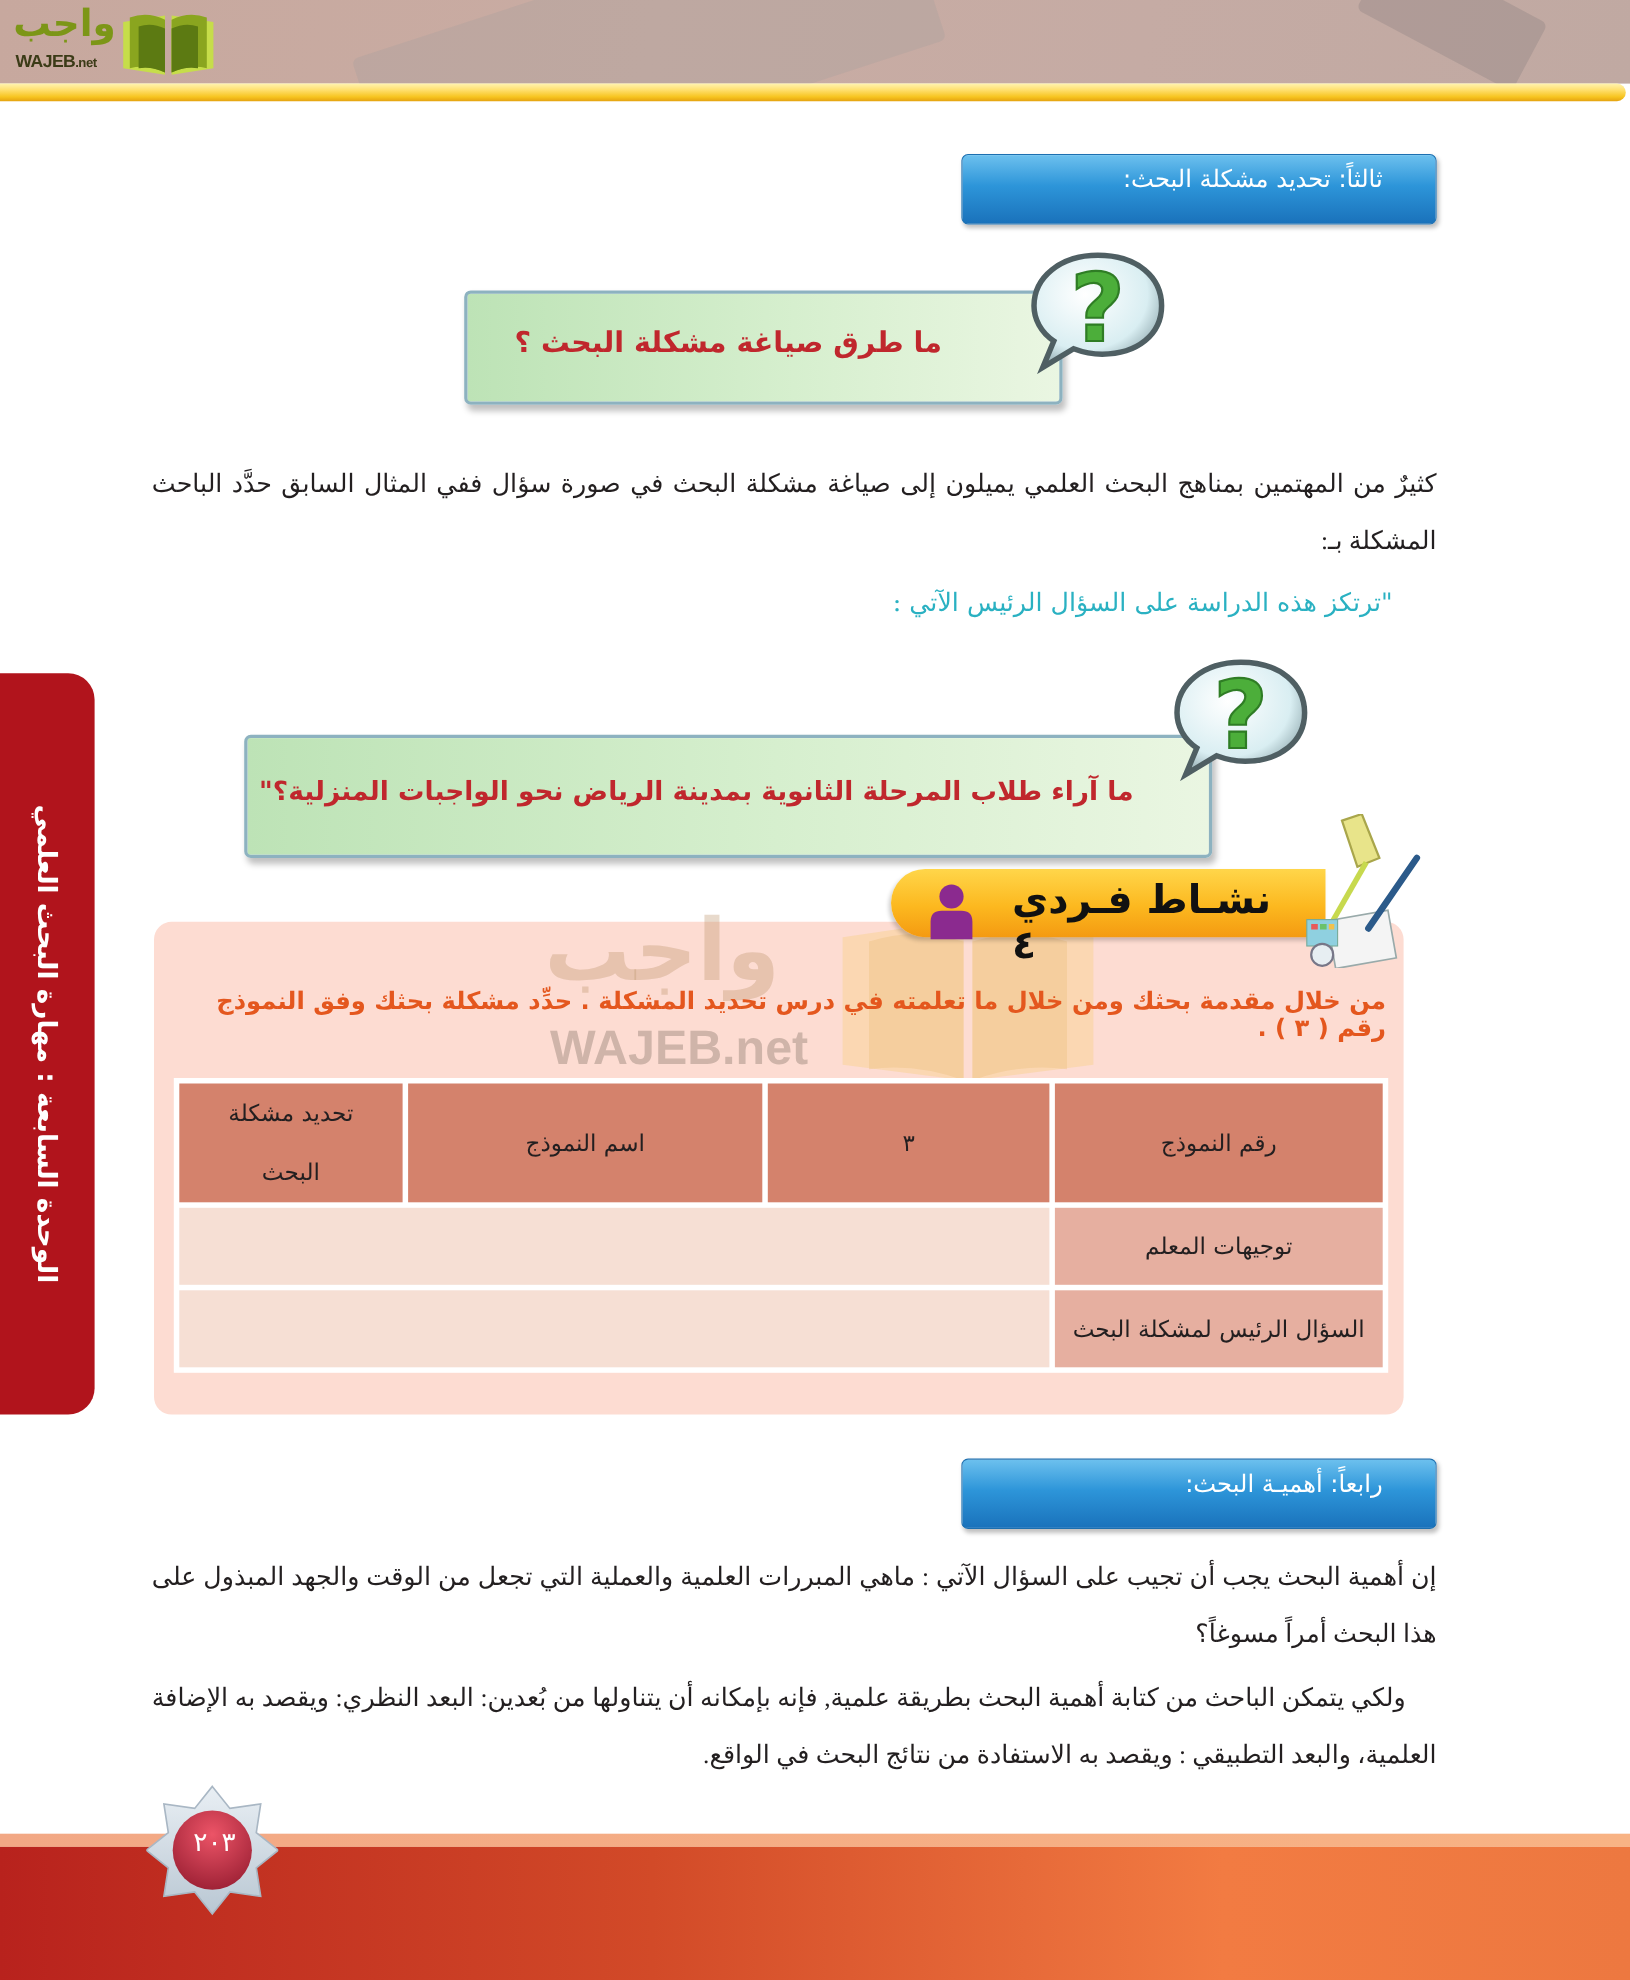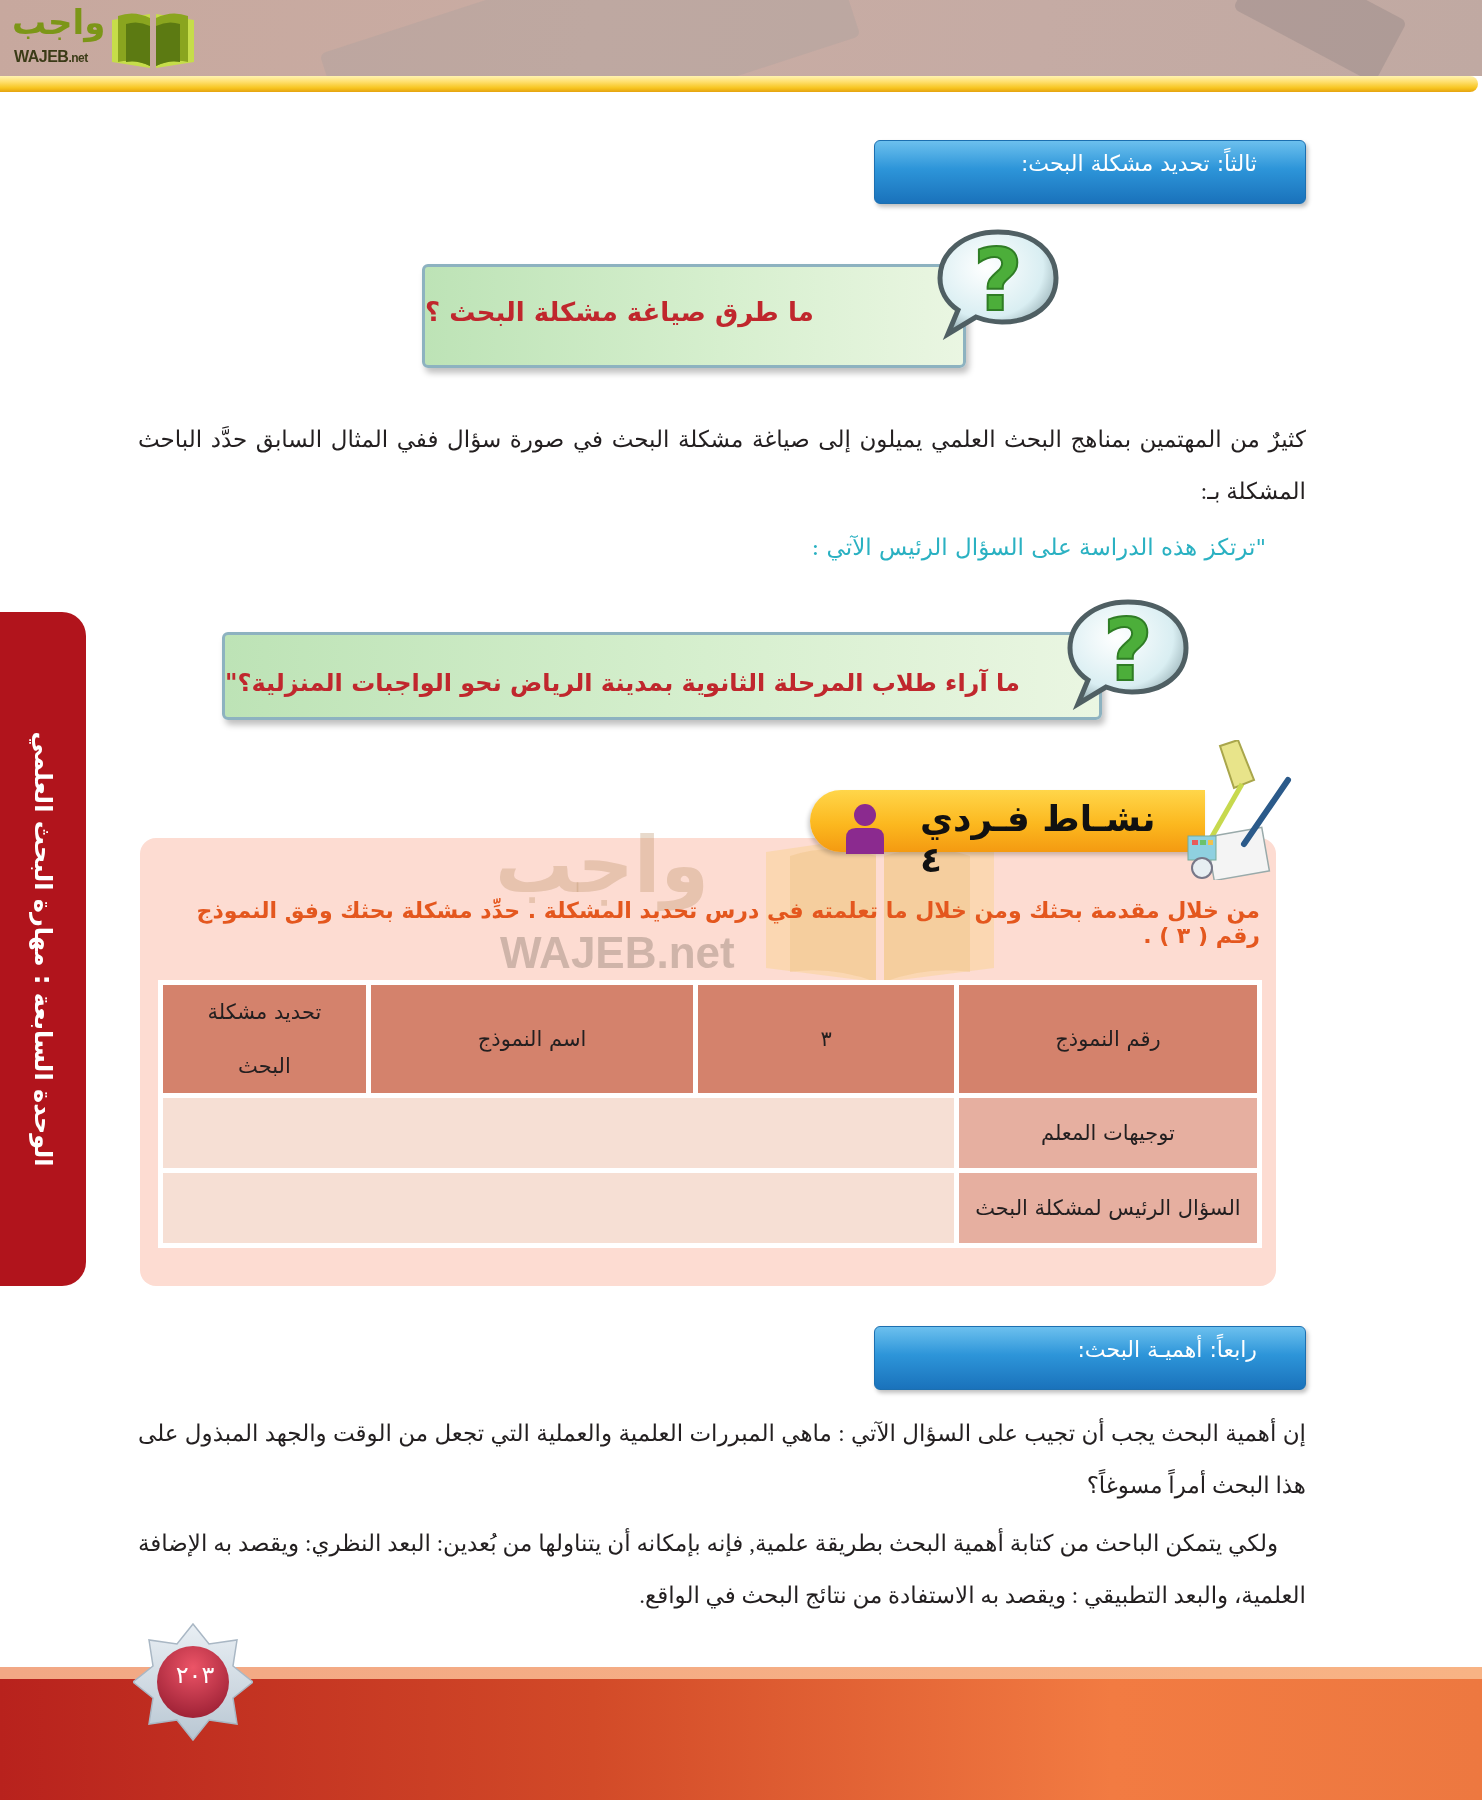--- a/index.html
+++ b/index.html
@@ -27,21 +27,21 @@
     
     .blue-header { position: absolute; height: 64px; border-radius: 6px;
       background: linear-gradient(180deg, #6cc0ee 0%, #2d95d9 45%, #1a72bb 100%);
       box-shadow: 2px 3px 4px rgba(0,0,0,0.25); border: 1px solid #1c6fb0;
       color: #fff; font-size: 22px; direction: rtl; text-align: right; padding: 10px 48px 0 0; }
 
     
     .q-box { position: absolute; border-radius: 6px;
       background: linear-gradient(90deg, #bde3b6 0%, #d6efce 55%, #eaf6e2 100%);
       border: 3px solid #8db2c0; box-shadow: 3px 5px 6px rgba(0,0,0,0.25);
-      direction: rtl; text-align: left; color: #c0272d; font-weight: bold; }
+      direction: rtl; text-align: center; color: #c0272d; font-weight: bold; }
     .q-bubble { position: absolute; }
 
     
     .para { position: absolute; direction: rtl; text-align: justify; font-family: Liberation Serif, serif;
       font-size: 23px; line-height: 52px; color: #231f20; }
     .quote { position: absolute; direction: rtl; font-family: "DejaVu Serif", serif; font-size: 23px; color: #2ab1c2; }
 
     
     .side-tab { position: absolute; left: 0; top: 612px; width: 86px; height: 674px;
       background: #b1141c; border-radius: 0 24px 24px 0; }
@@ -122,21 +122,21 @@
         <stop offset="100%" stop-color="#8ea7ad"></stop>
       </radialGradient>
   </defs>
   <path d="M64 8 C100 8 122 28 122 54 C122 80 100 98 68 98 C58 98 50 96 42 93 L14 110 L24 86 C12 78 6 66 6 54 C6 28 30 8 64 8 Z" fill="url(#bub1)" stroke="#4f5f63" stroke-width="5"></path>
   <text x="64" y="86" text-anchor="middle" font-size="86" font-weight="bold" fill="#4cae3a" stroke="#2f7d25" stroke-width="2" font-family="DejaVu Sans, sans-serif">?</text>
 </svg>
 
 <div class="para" style="left:138px; top:414px; width:1168px;">كثيرٌ من المهتمين بمناهج البحث العلمي يميلون إلى صياغة مشكلة البحث في صورة سؤال ففي المثال السابق حدَّد الباحث المشكلة بـ:</div>
 <div class="quote" style="left:720px; top:534px; width:546px; text-align:right;">"ترتكز هذه الدراسة على السؤال الرئيس الآتي :</div>
 
-<div class="q-box" style="left:222px; top:632px; width:880px; height:88px; padding:34px 58px 0 0; font-size:24px;">
+<div class="q-box" style="left:222px; top:668px; width:880px; height:112px; padding:34px 58px 0 0; font-size:24px;">
   <span>ما آراء طلاب المرحلة الثانوية بمدينة الرياض نحو الواجبات المنزلية؟"</span>
 </div>
 <svg class="q-bubble" style="left:1064px; top:594px; width:128px; height:116px;" viewBox="0 0 128 116">
   <defs>
     <radialGradient id="bub2" cx="40%" cy="35%" r="70%">
         <stop offset="0%" stop-color="#ffffff"></stop>
         <stop offset="70%" stop-color="#d9eef2"></stop>
         <stop offset="100%" stop-color="#8ea7ad"></stop>
       </radialGradient>
   </defs>

